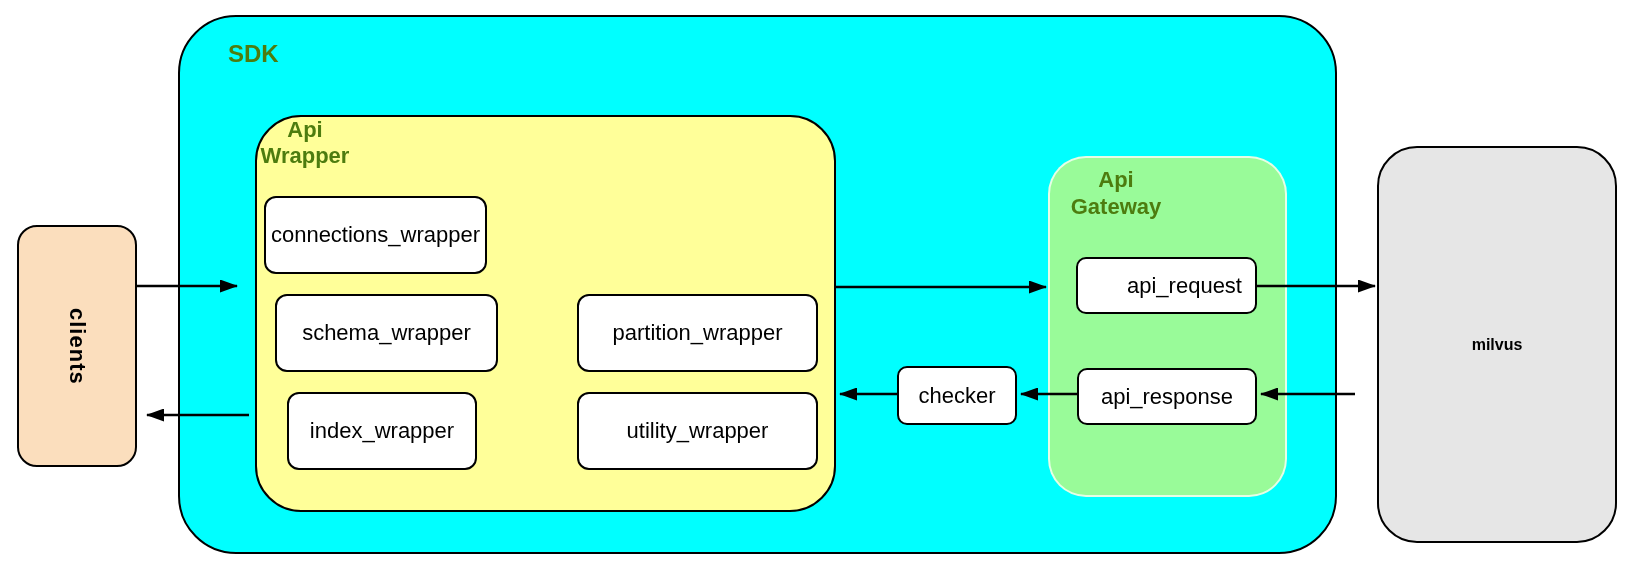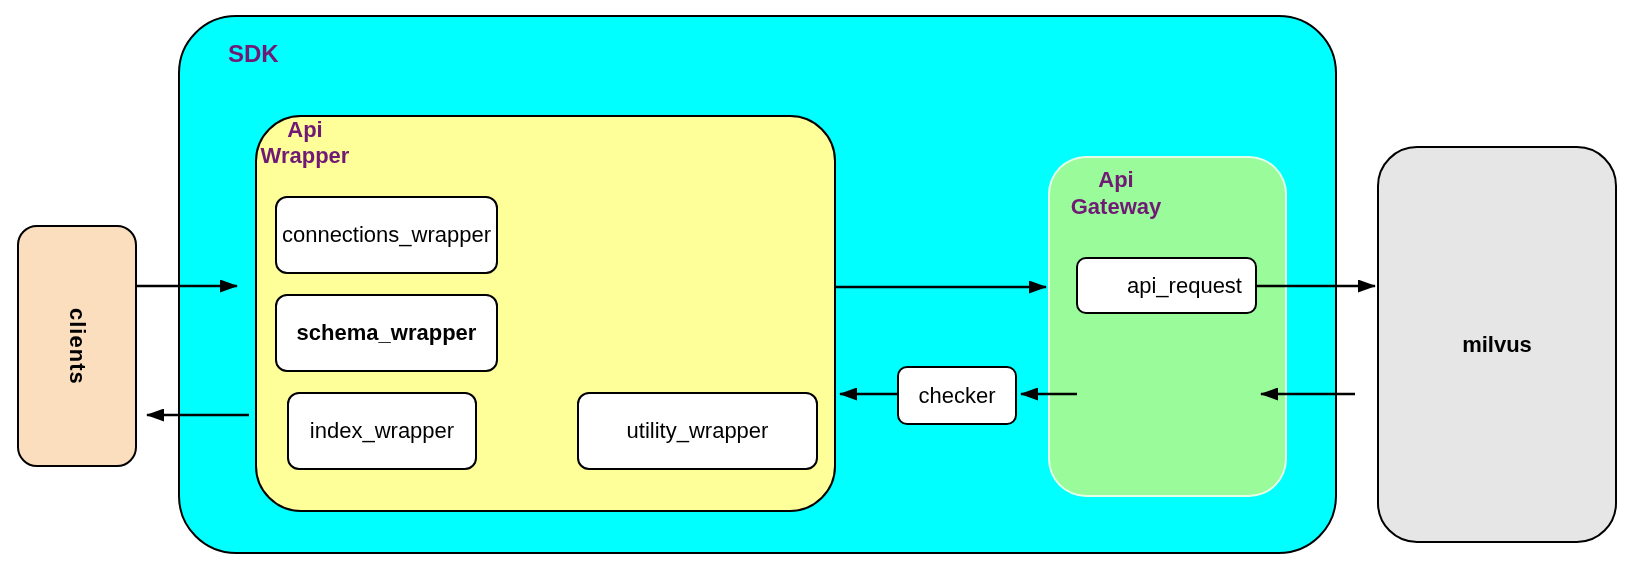--- a/index.html
+++ b/index.html
@@ -18,21 +18,21 @@
   .node {
     position: absolute;
     box-sizing: border-box;
     color: #000;
   }
   .container-label {
     position: absolute;
     font-weight: 700;
     font-size: 22px;
     line-height: 26px;
-    color: #701a75;
+    color: #4d7c0f;
     white-space: normal;
     text-align: center;
   }
   
   .clients {
     left: 17px; top: 225px; width: 120px; height: 242px;
     background: var(--clients-fill, #fbdebd);
     border: 2.5px solid var(--stroke, #000);
     border-radius: 20px;
     display: flex; align-items: center; justify-content: center;
@@ -67,23 +67,23 @@
   }
   
   .box {
     background: var(--node-fill, #ffffff);
     border: 2.5px solid var(--stroke, #000);
     border-radius: 12px;
     display: flex; align-items: center; justify-content: center;
     font-size: 22px;
     text-align: center;
   }
-  .m0 { left: 275px; top: 196px; width: 223px; height: 78px; }
+  .m0 { left: 264px; top: 196px; width: 223px; height: 78px; }
   .m1 { left: 577px; top: 194px; width: 241px; height: 82px; }
-  .m2 { left: 275px; top: 294px; width: 223px; height: 78px; font-weight: bold; }
+  .m2 { left: 275px; top: 294px; width: 223px; height: 78px; }
   .m3 { left: 577px; top: 294px; width: 241px; height: 78px; }
   .m4 { left: 287px; top: 392px; width: 190px; height: 78px; }
   .m5 { left: 577px; top: 392px; width: 241px; height: 78px; }
   
   .checker {
     left: 897px; top: 366px; width: 120px; height: 59px;
     border-radius: 10px;
   }
   
   .api-gateway {
@@ -99,21 +99,21 @@
   .api-request  { left: 1076px; top: 257px; width: 181px; height: 57px; border-radius: 10px; padding-left: 36px; }
   .api-response { left: 1077px; top: 368px; width: 180px; height: 57px; border-radius: 10px; }
   
   .milvus {
     left: 1377px; top: 146px; width: 240px; height: 397px;
     background: var(--milvus-fill, #e6e6e6);
     border: 2.5px solid var(--stroke, #000);
     border-radius: 40px;
     display: flex; align-items: center; justify-content: center;
     font-weight: 700;
-    font-size: 22px;
+    font-size: 16px;
   }
   
   .arrows {
     position: absolute;
     left: 0; top: 0;
     pointer-events: none;
   }
   .arrows line {
     stroke: var(--stroke, #000);
     stroke-width: 2.3;
@@ -125,28 +125,30 @@
 <div class="canvas">
 
   <div class="node sdk"></div>
   <div class="container-label sdk-label">SDK</div>
 
   <div class="node api-wrapper"></div>
   <div class="container-label api-wrapper-label">Api Wrapper</div>
 
   <div class="node box m0">connections_wrapper</div>
   <div class="node box m2">schema_wrapper</div>
+  <div class="node box m3">partition_wrapper</div>
   <div class="node box m4">index_wrapper</div>
   <div class="node box m5">utility_wrapper</div>
 
   <div class="node box checker">checker</div>
 
   <div class="node api-gateway"></div>
   <div class="container-label api-gateway-label">Api Gateway</div>
   <div class="node box api-request">api_request</div>
+  <div class="node box api-response">api_response</div>
 
   <div class="node clients">
     <span class="vtext">clients</span>
   </div>
 
   <div class="node milvus">milvus</div>
 
   <svg class="arrows" width="1634" height="574" viewBox="0 0 1634 574">
     <defs>
       <marker id="ah" viewBox="0 0 18 13" refX="17" refY="6.5" markerWidth="18" markerHeight="13" markerUnits="userSpaceOnUse" orient="auto">

